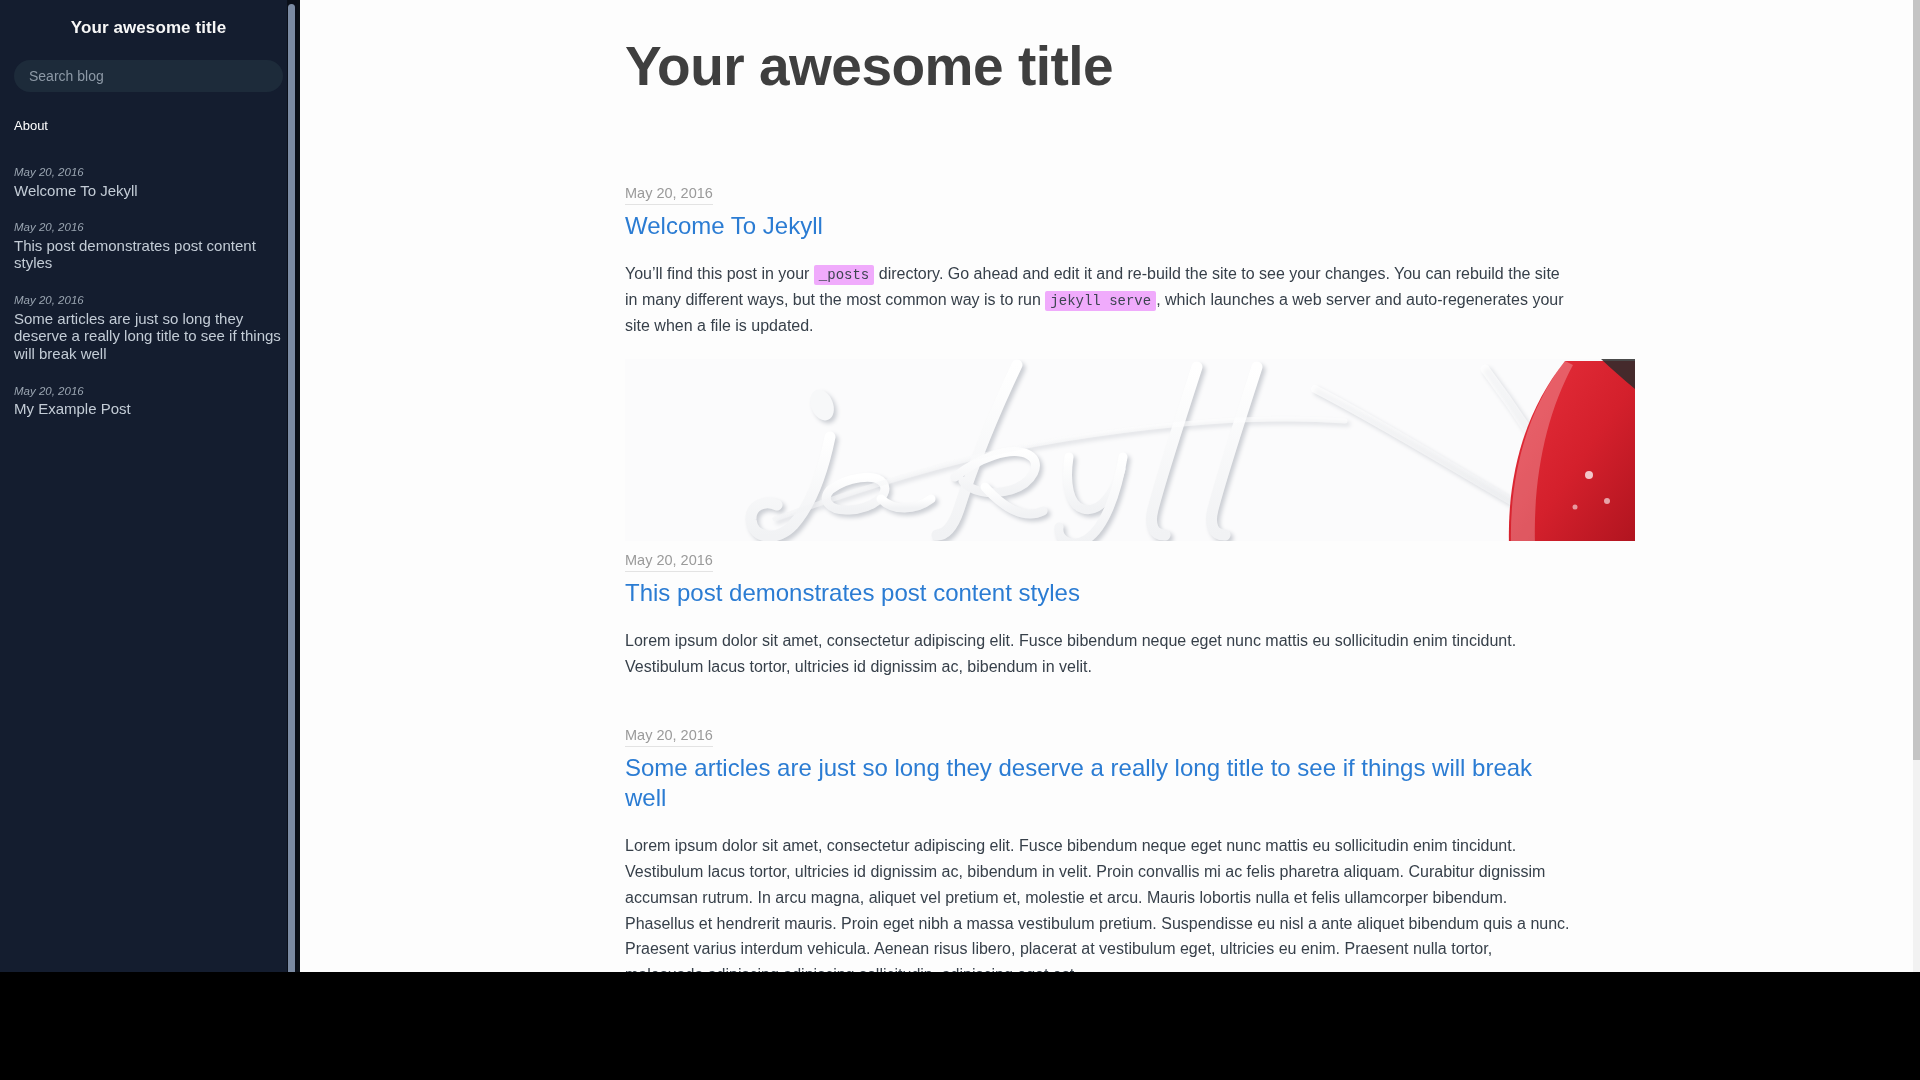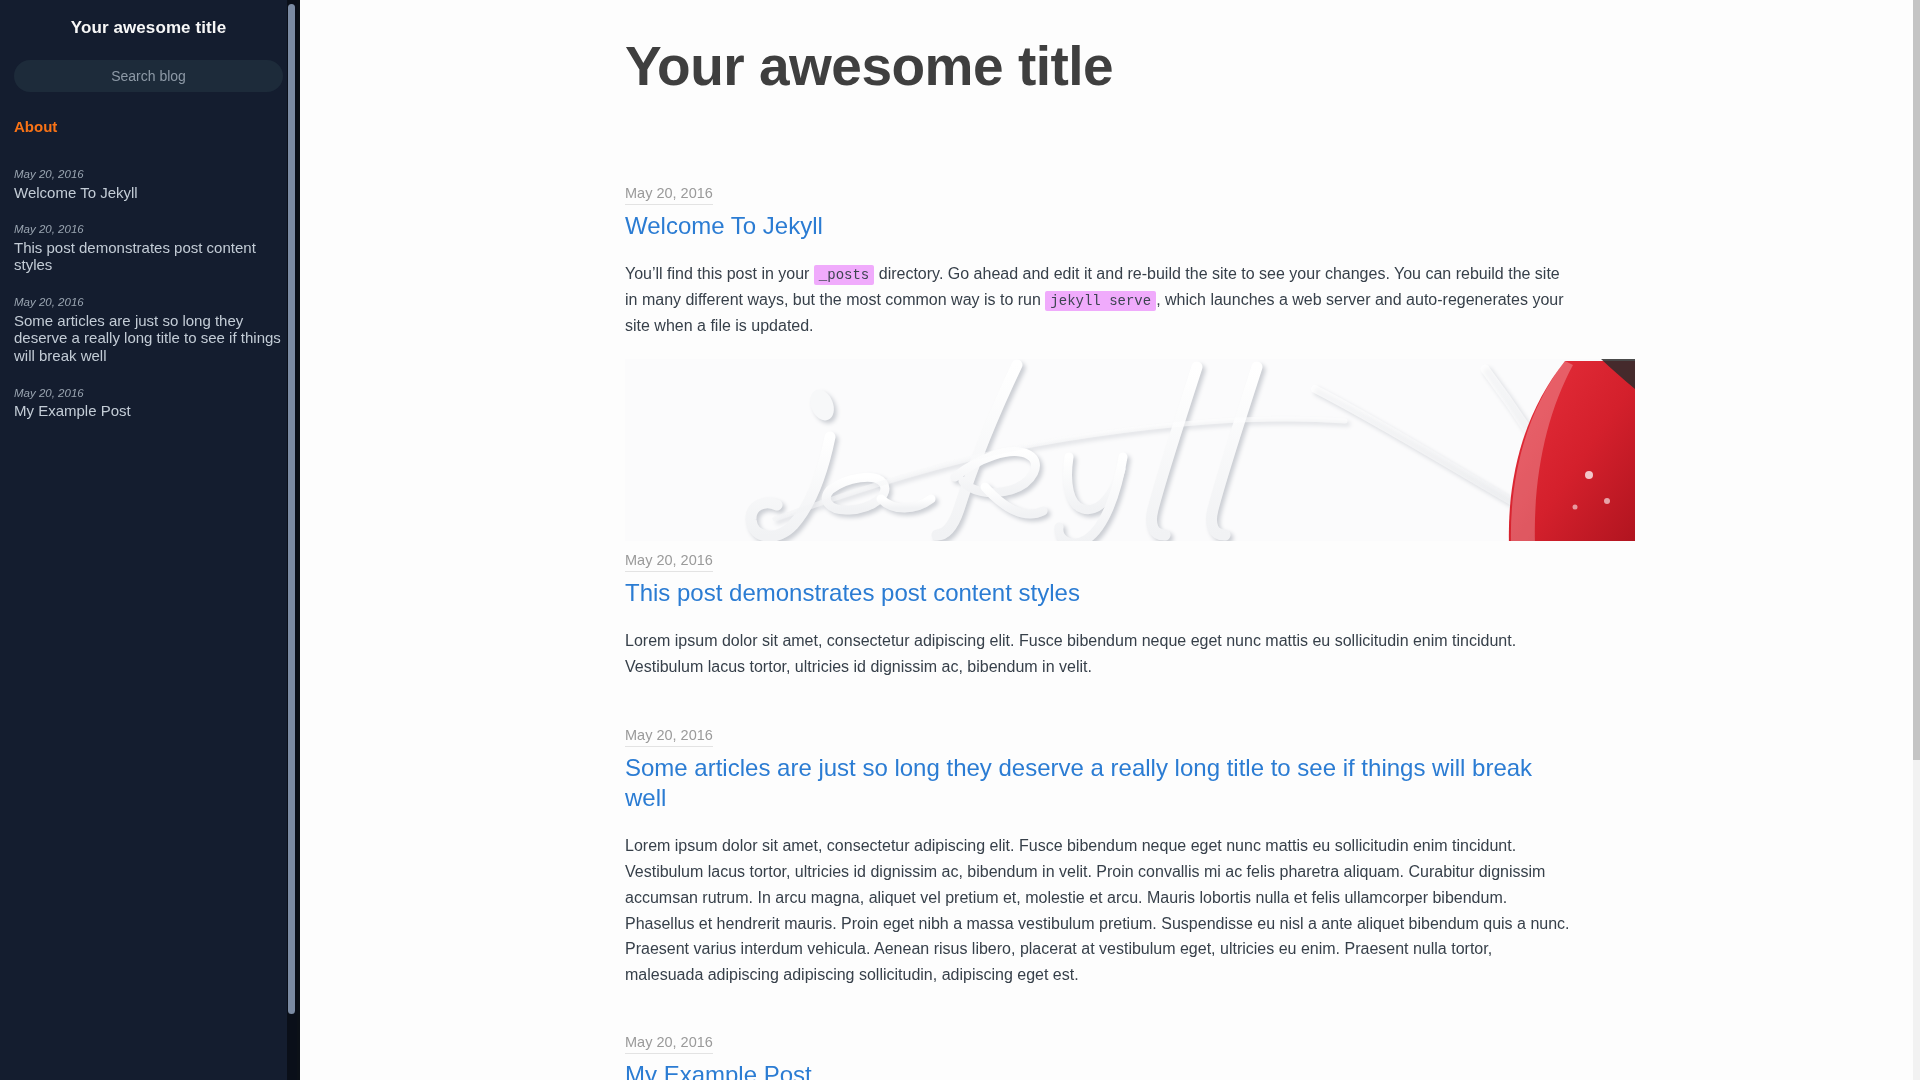--- a/index.html
+++ b/index.html
@@ -6,21 +6,21 @@
   html, body {
     margin: 0; padding: 0;
     width: 1920px; height: 1080px;
     overflow: hidden;
     background: #000;
     font-family: "Liberation Sans", sans-serif;
   }
 
   #screen {
     position: relative;
-    width: 1920px; height: 1080px;
+    width: 1920px; height: 972px;
     background: #000;
     overflow: hidden;
   }
 
   
   #sidebar {
     position: absolute;
     left: 0; top: 0;
     width: 297px; height: 1080px;
     background: #141d2f;
@@ -40,32 +40,30 @@
     width: 100%;
     height: 32px;
     background: #1d2b3a;
     border: none;
     border-radius: 17px;
     color: #fef9c3;
     font-size: 14px;
     padding: 0 15px;
     font-family: "Liberation Sans", sans-serif;
     outline: none;
-    text-align: center;
   }
   #search-input::placeholder { color: #8d99a6; }
 
   #nav-links { padding: 26px 14px 0 14px; }
   .nav-link {
     display: block;
-    color: #f97316;
-    font-size: 15px;
+    color: #ffffff;
+    font-size: 13px;
     text-decoration: none;
     padding: 0 0 2px 0;
-    font-weight: bold;
   }
 
   #post-list { padding: 30px 14px 0 14px; }
   .post-link {
     display: block;
     text-decoration: none;
     margin-bottom: 21px;
   }
   .post-link-date {
     display: block;

